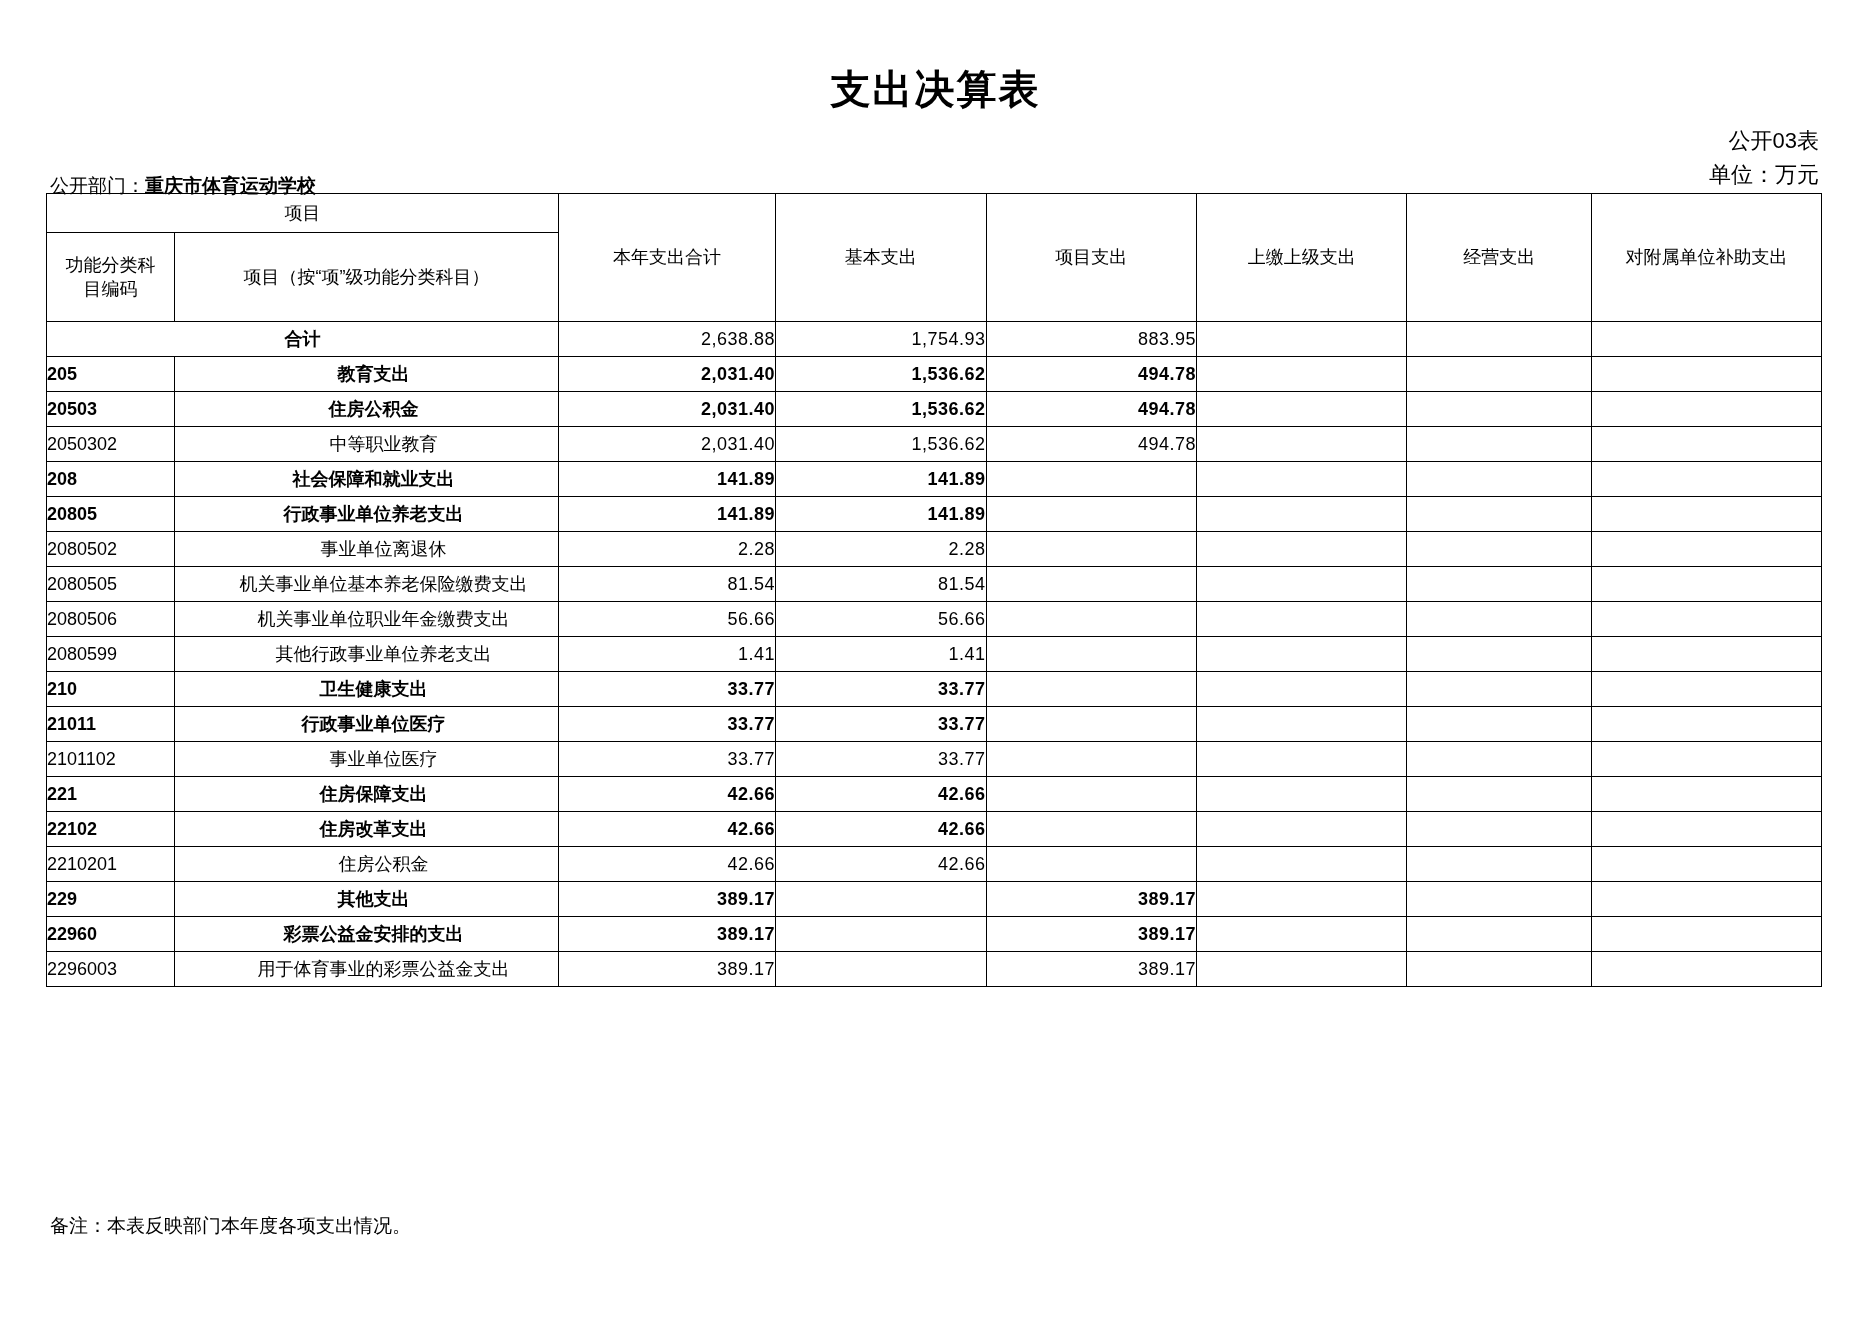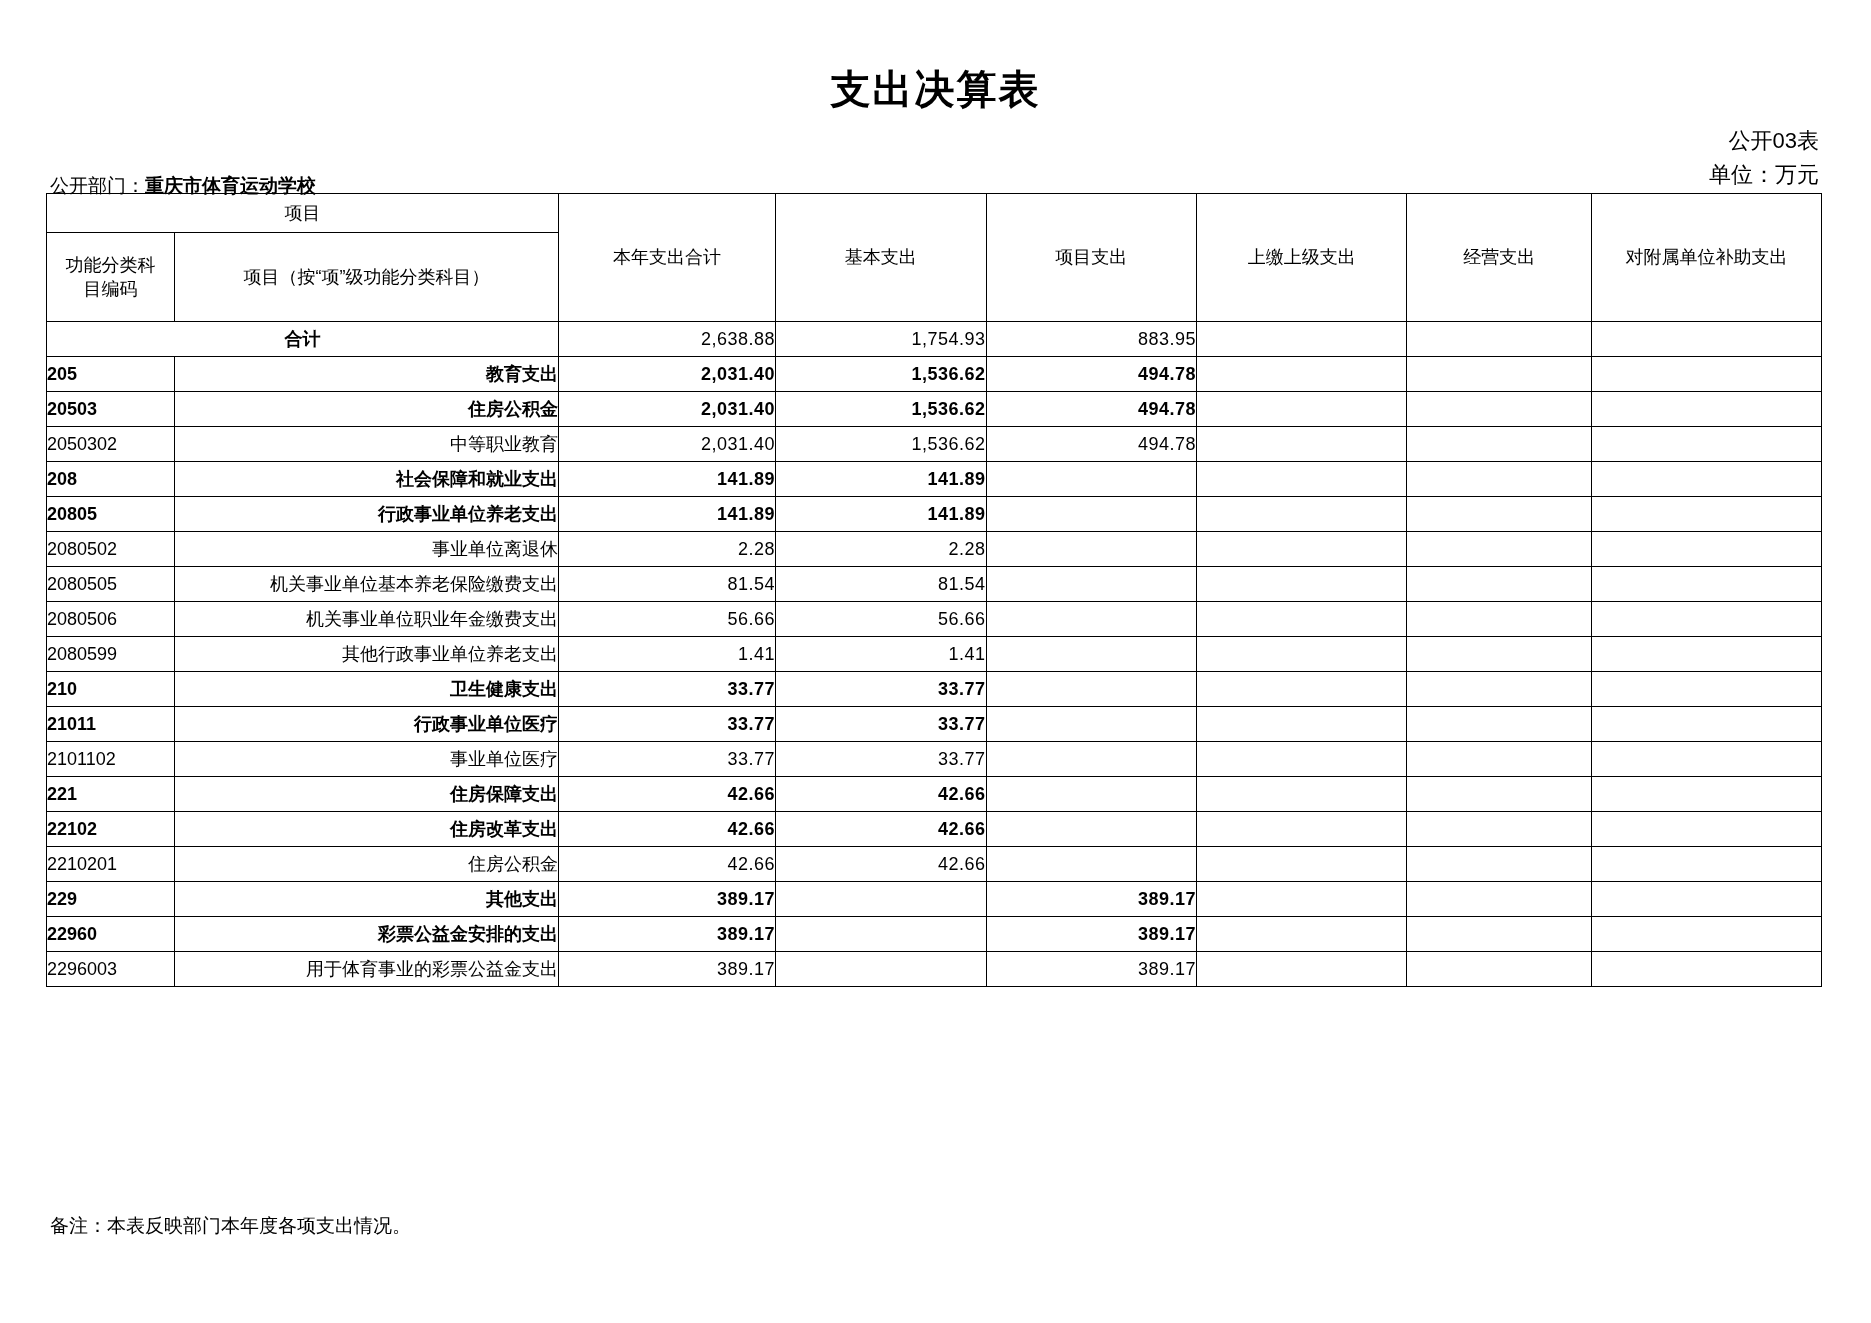--- a/index.html
+++ b/index.html
@@ -88,21 +88,21 @@
   }
   .row-cell {
     height: 35px;
   }
   .code-cell {
     padding-left: 8px;
     text-align: left;
     font-size: 18px;
   }
   .name-cell {
-    text-align: right;
+    text-align: center;
     font-size: 18px;
   }
   .num-cell {
     text-align: right;
     padding-right: 14px;
     font-size: 18px;
     letter-spacing: 0.5px;
   }
   .lvl-total .code-cell,
   .lvl-total .name-cell {

